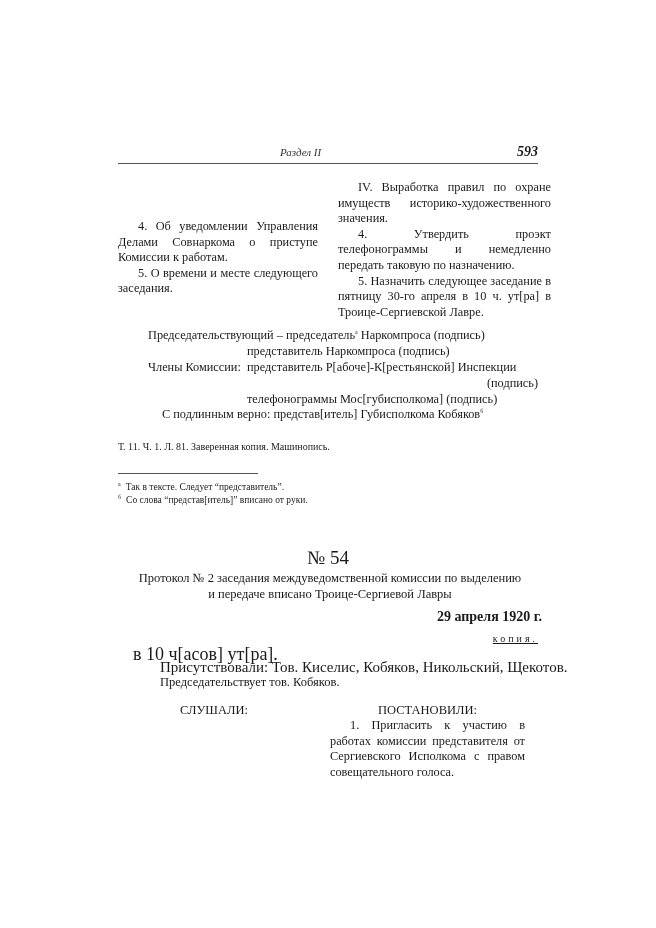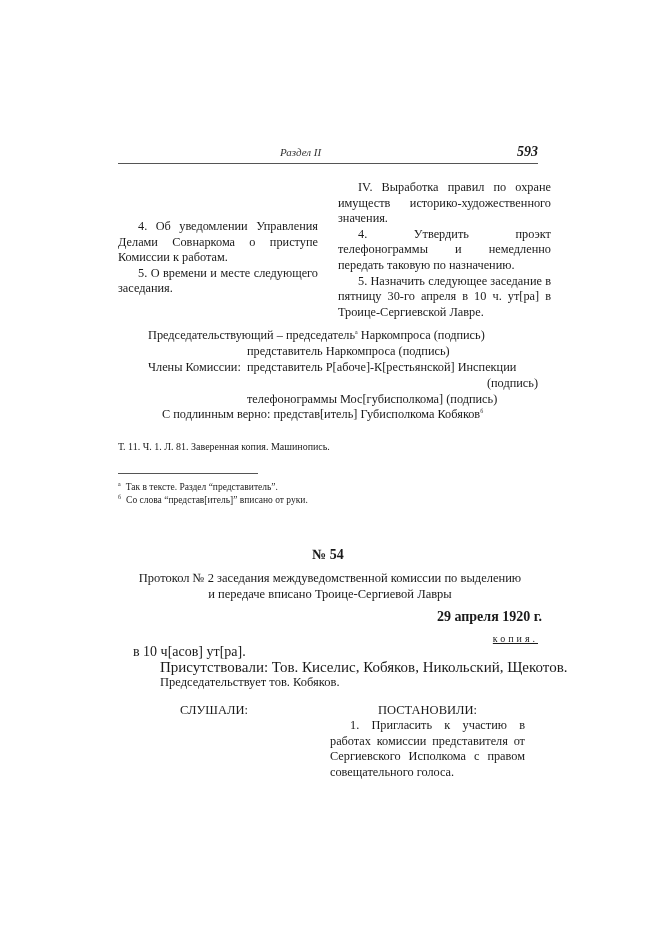--- a/index.html
+++ b/index.html
@@ -13,25 +13,25 @@
   .col p { margin: 0; text-indent: 20px; }
   .col-left { left: 118px; top: 219px; width: 200px; }
   .col-right { left: 338px; top: 180px; width: 213px; }
   .sign { font-size: 12.3px; line-height: 15.6px; }
   .sign div { position: absolute; white-space: nowrap; }
   .archival { left: 118px; top: 441px; font-size: 10px; }
   .fn-rule { left: 118px; top: 473px; width: 140px; border-top: 1px solid #555; }
   .fn { font-size: 9.5px; line-height: 13px; left: 118px; white-space: nowrap; }
   .fn sup { font-size: 6px; margin-right: 5px; }
   sup.m { font-size: 6px; vertical-align: super; line-height: 0; }
-  .docnum { left: 0; width: 656px; top: 547px; text-align: center; font-weight: bold; font-size: 14px; }
+  .docnum { left: 0; width: 656px; top: 547px; text-align: center; font-weight: normal; font-size: 19px; }
   .doctitle { left: 110px; width: 440px; top: 570px; text-align: center; font-weight: normal; font-size: 12.5px; line-height: 16px; }
   .docdate { right: 114px; top: 609px; font-weight: bold; font-size: 14px; }
   .kopiya { right: 118px; top: 633px; font-size: 10px; letter-spacing: 3px; text-decoration: underline; }
-  .timeline { left: 133px; top: 644px; font-size: 14px; }
+  .timeline { left: 133px; top: 644px; font-size: 18px; }
   .present { left: 160px; top: 659px; font-size: 15px; }
   .chair { left: 160px; top: 675px; font-size: 12.5px; }
   .sect-head { font-size: 12.5px; text-align: center; }
   .col2 { font-size: 12.3px; line-height: 15.6px; text-align: justify; }
   .col2 p { margin: 0; text-indent: 20px; }
 </style>
 </head>
 <body>
 
 <div class="abs header-title">Раздел II</div>
@@ -53,21 +53,21 @@
   <div style="left:247px; top:344px;">представитель Наркомпроса (подпись)</div>
   <div style="left:148px; top:360px;">Члены Комиссии:</div>
   <div style="left:247px; top:360px;">представитель Р[абоче]-К[рестьянской] Инспекции</div>
   <div style="right:118px; top:376px;">(подпись)</div>
   <div style="left:247px; top:392px;">телефонограммы Мос[губисполкома] (подпись)</div>
   <div style="left:162px; top:407px;"><span>С подлинным верно: представ[итель] Губисполкома Кобяков</span><sup class="m">б</sup></div>
 </div>
 
 <div class="abs archival">Т. 11. Ч. 1. Л. 81. Заверенная копия. Машинопись.</div>
 <div class="abs fn-rule"></div>
-<div class="abs fn" style="top:478px;"><sup>а</sup><span>Так в тексте. Раздел “представитель”.</span></div>
+<div class="abs fn" style="top:478px;"><sup>а</sup><span>Так в тексте. Следует “представитель”.</span></div>
 <div class="abs fn" style="top:491px;"><sup>б</sup><span>Со слова “представ[итель]” вписано от руки.</span></div>
 
 <div class="abs docnum">№ 54</div>
 <div class="abs doctitle">
   <div>Протокол № 2 заседания междуведомственной комиссии по выделению</div>
   <div>и передаче вписано Троице-Сергиевой Лавры</div>
 </div>
 <div class="abs docdate">29 апреля 1920 г.</div>
 <div class="abs kopiya">копия.</div>
 <div class="abs timeline">в 10 ч[асов] ут[ра].</div>

